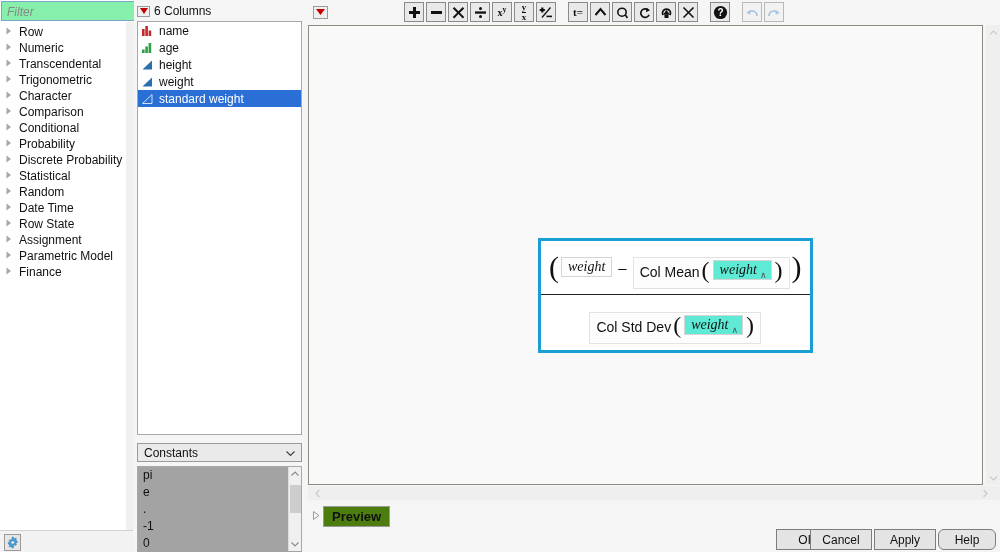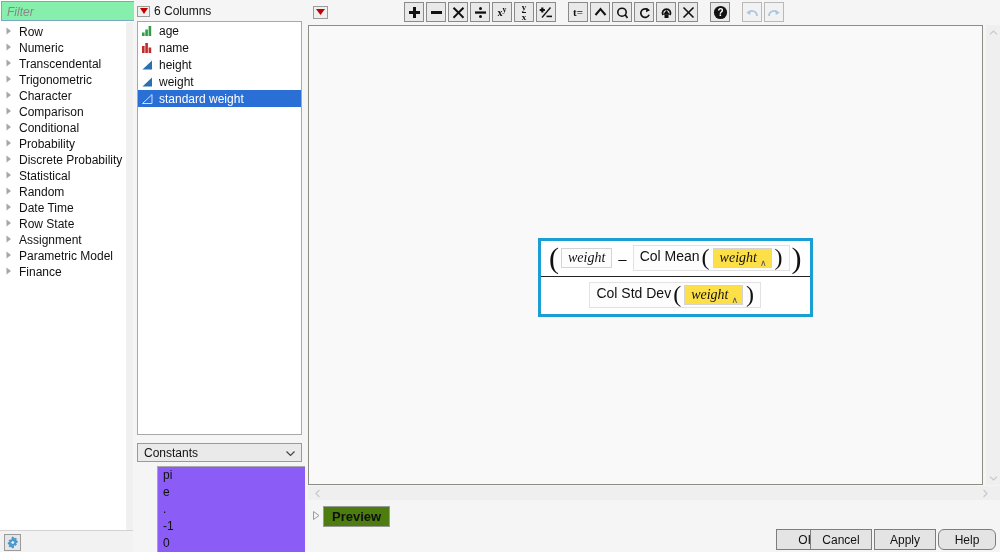--- a/index.html
+++ b/index.html
@@ -83,21 +83,21 @@
   .col-item.sel{background:#2a6fd6;color:#fff;}
   .col-ico{width:17px;display:flex;align-items:center;justify-content:flex-start;}
   .const-select{
     position:absolute;left:3px;top:443px;width:165px;height:19px;
     border:1px solid #9a9a9a;background:#eaeaea;box-sizing:border-box;
     display:flex;align-items:center;padding-left:6px;font-size:12px;color:#111;
   }
   .const-select .chev{position:absolute;right:6px;top:4px;color:#444;font-size:10px;}
   .const-list{
     position:absolute;left:3px;top:466px;width:165px;height:86px;
-    background:#8b5cf6;border:1px solid #a8a8a8;border-bottom:0;box-sizing:border-box;overflow:hidden;margin-left:20px;
+    background:#a3a3a3;border:1px solid #a8a8a8;border-bottom:0;box-sizing:border-box;overflow:hidden;
   }
   .const-item{height:17px;line-height:17px;padding-left:5px;font-size:12px;color:#111;}
   .const-sb{
     position:absolute;right:0;top:0;width:13px;height:84px;background:#f0f0f0;
     border-left:1px solid #ddd;box-sizing:border-box;
   }
   .const-sb .ar{height:13px;display:flex;align-items:center;justify-content:center;color:#9a9a9a;font-size:9px;}
   .const-sb .thumb{position:absolute;left:1px;top:18px;width:11px;height:28px;background:#cdcdcd;}
 
   
@@ -156,24 +156,24 @@
   }
   .paren.small{font-size:24px;}
   .term{
     border:1px solid #d4d4d4;background:#fdfdfd;
     padding:1px 6px;font-style:italic;font-size:14px;color:#111;
     font-family:"Liberation Serif",serif;
   }
   .op{margin:0 6px;font-size:15px;color:#111;}
   .fname{
     border:1px solid #e2e2e2;background:#fdfdfd;
-    padding:2px 4px 2px 6px;font-size:14px;color:#111;display:flex;align-items:flex-start;
+    padding:2px 4px 8px 6px;font-size:14px;color:#111;display:flex;align-items:flex-end;margin-top:12px;
   }
   .argbox{
-    border:1px solid #d4d4d4;background:#fde047;
+    border:1px solid #d4d4d4;background:#5eead4;
     padding:1px 4px 1px 6px;font-style:italic;font-size:14px;color:#111;
     font-family:"Liberation Serif",serif;position:relative;margin:0 1px;
   }
   .caret{font-style:normal;font-size:9px;color:#555;margin-left:3px;position:relative;top:4px;}
 
   
   .preview-bar{
     position:absolute;left:0;top:503px;width:695px;height:26px;display:flex;align-items:center;
   }
   .prev-tri{margin-left:8px;color:#9a9a9a;font-size:10px;}
@@ -339,36 +339,36 @@
             <polygon points="0,0 8,0 4,6" fill="#c00000"></polygon>
           </svg>
       </span>
       <span>6 Columns</span>
     </div>
 
     <div class="col-list" id="col-list">
         <div class="col-item">
           <span class="col-ico">
             <svg width="11" height="10" viewBox="0 0 11 10">
+              <rect x="0" y="3" width="2.6" height="7" fill="#c22b2b"></rect>
+              <rect x="3.3" y="0" width="2.6" height="10" fill="#c22b2b"></rect>
+              <rect x="6.6" y="4.5" width="2.6" height="5.5" fill="#c22b2b"></rect>
+            </svg>
+          </span>
+          <span>name</span>
+        </div>
+        <div class="col-item">
+          <span class="col-ico">
+            <svg width="11" height="10" viewBox="0 0 11 10">
               <rect x="0" y="6.5" width="2.6" height="3.5" fill="#2f9e44"></rect>
               <rect x="3.3" y="3.5" width="2.6" height="6.5" fill="#2f9e44"></rect>
               <rect x="6.6" y="0" width="2.6" height="10" fill="#2f9e44"></rect>
             </svg>
           </span>
           <span>age</span>
-        </div>
-        <div class="col-item">
-          <span class="col-ico">
-            <svg width="11" height="10" viewBox="0 0 11 10">
-              <rect x="0" y="3" width="2.6" height="7" fill="#c22b2b"></rect>
-              <rect x="3.3" y="0" width="2.6" height="10" fill="#c22b2b"></rect>
-              <rect x="6.6" y="4.5" width="2.6" height="5.5" fill="#c22b2b"></rect>
-            </svg>
-          </span>
-          <span>name</span>
         </div>
         <div class="col-item">
           <span class="col-ico">
             <svg width="11" height="10" viewBox="0 0 11 10">
               <polygon points="0.5,9.5 10,9.5 10,0.5" fill="#2a6fb0"></polygon>
             </svg>
           </span>
           <span>height</span>
         </div>
         <div class="col-item">

